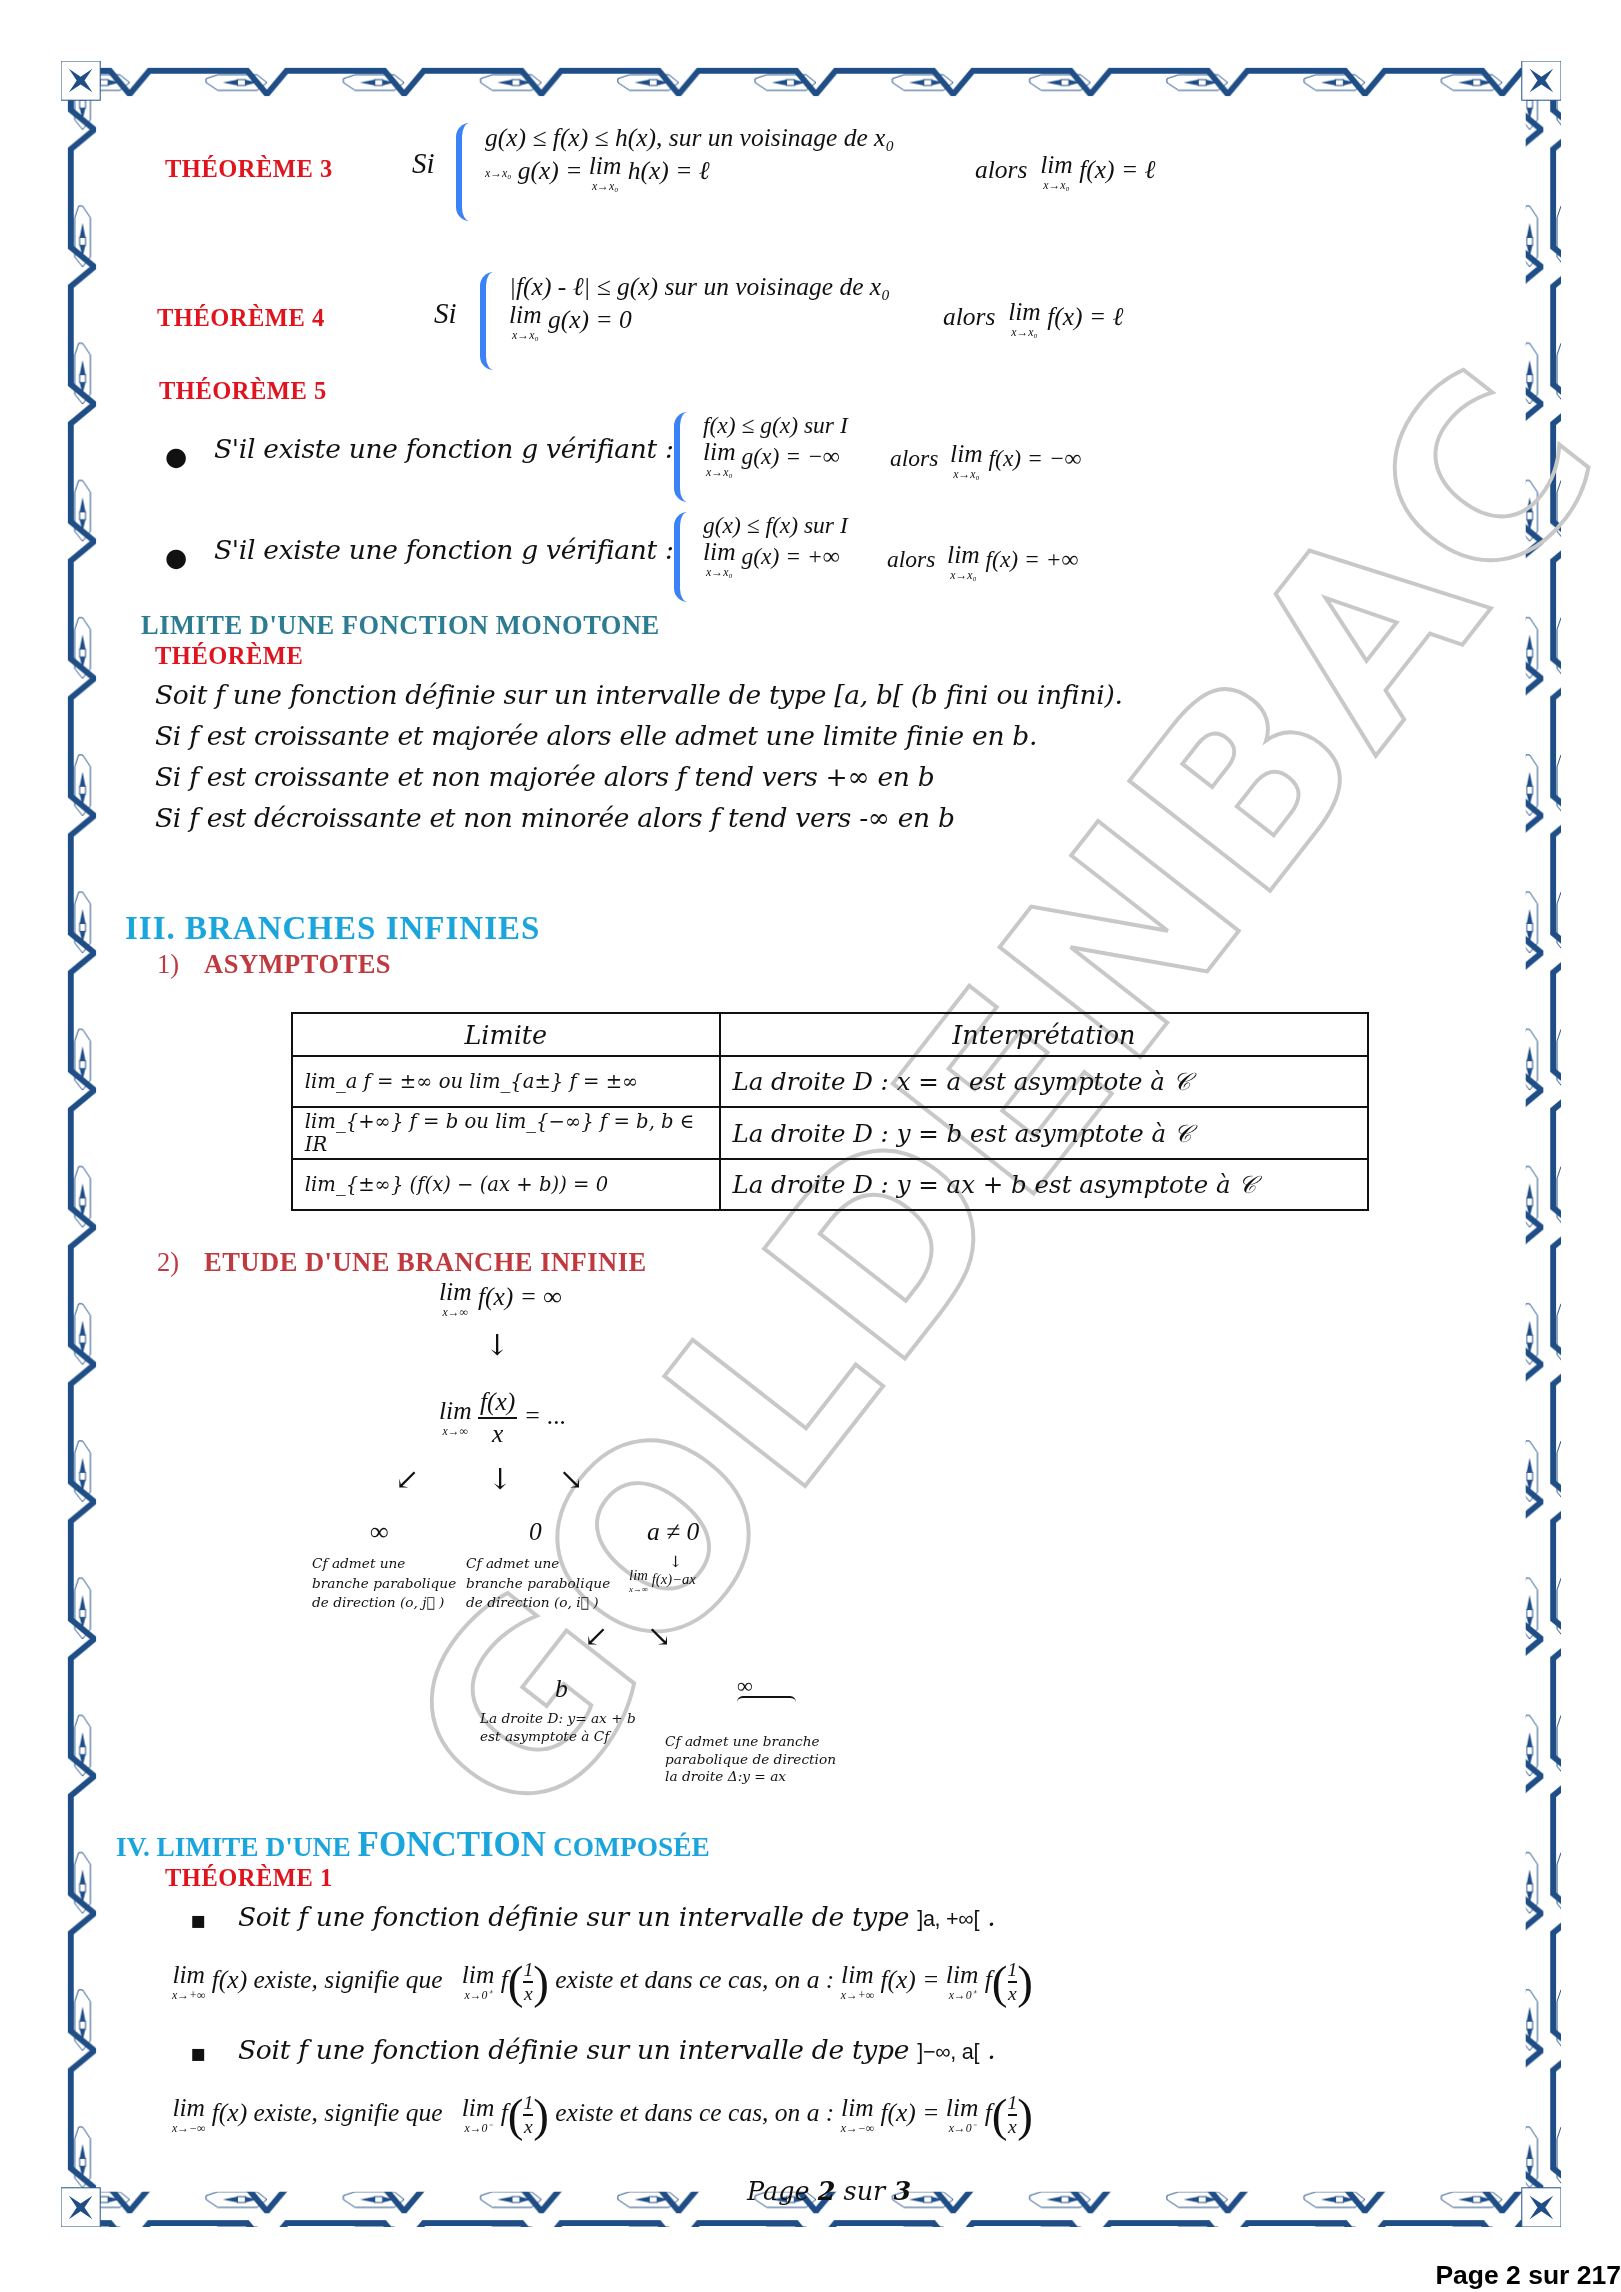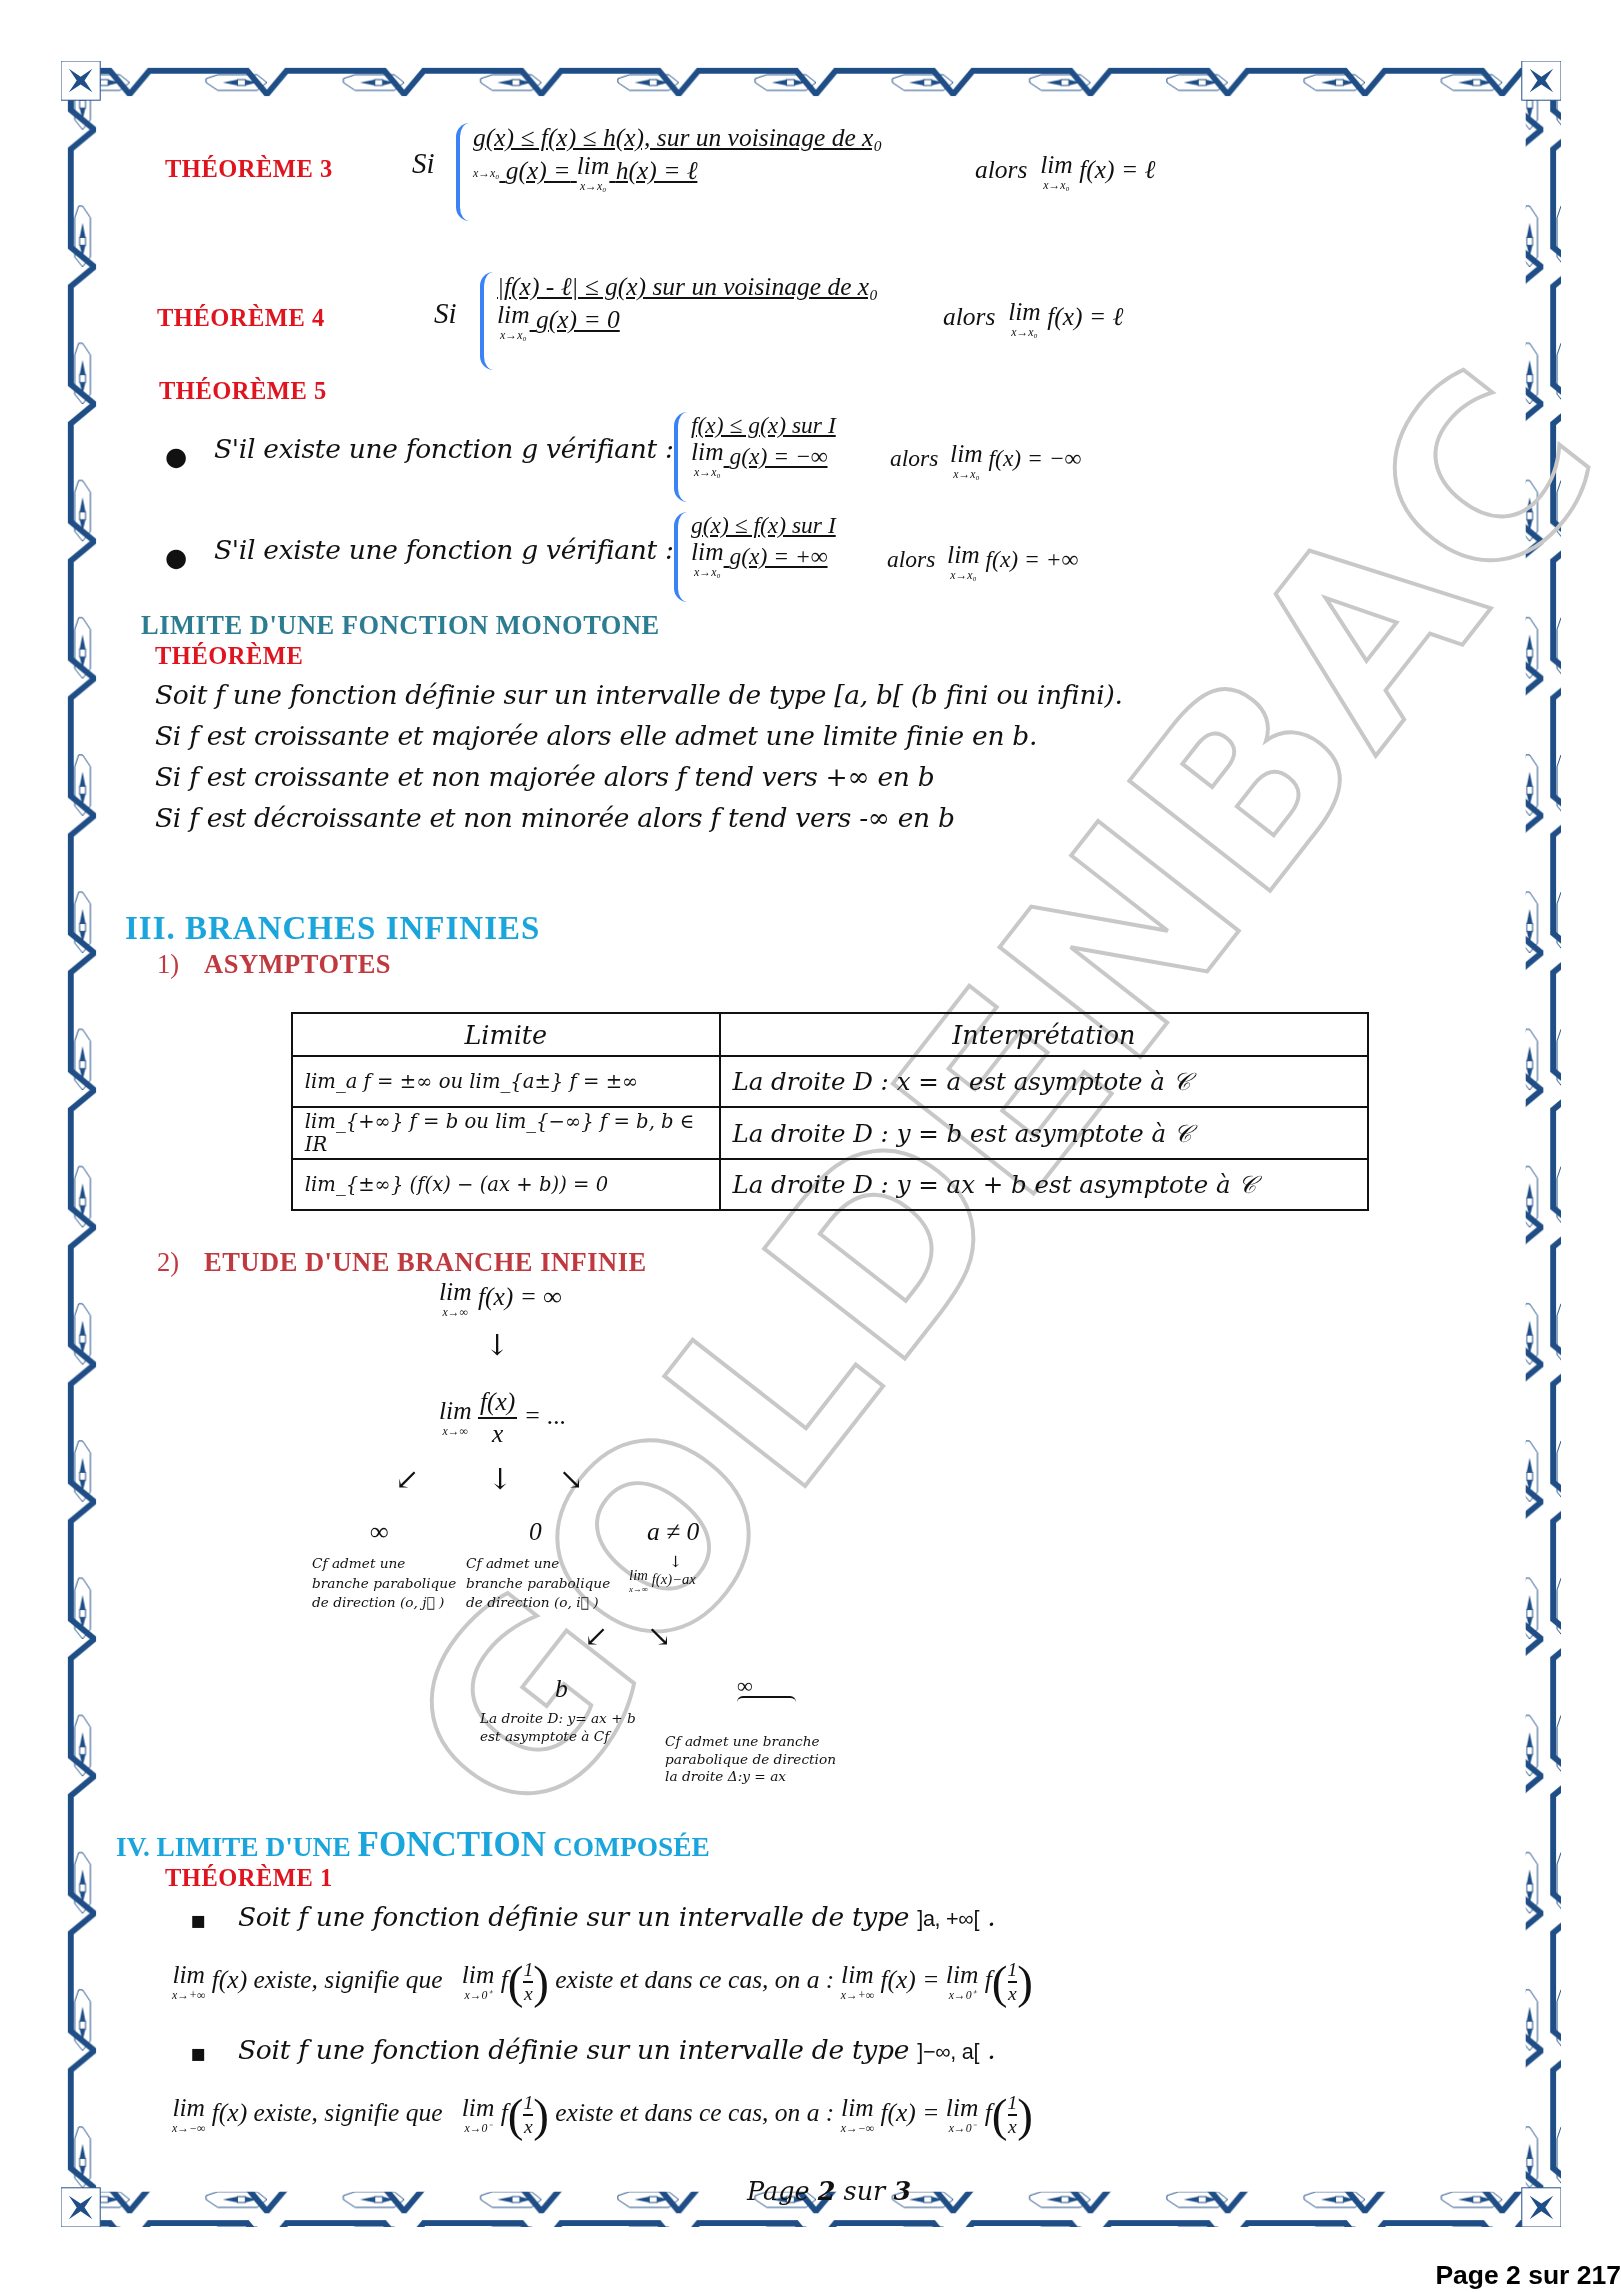--- a/index.html
+++ b/index.html
@@ -9,21 +9,21 @@
   .frame { position:absolute; left:61px; top:61px; width:1500px; height:2166px; }
   .thm { font-family:"Liberation Serif", serif; font-weight:bold; color:#e0141e; font-size:24.5px; letter-spacing:0.5px; }
   .sec-blue { font-family:"Liberation Serif", serif; font-weight:bold; color:#1aa6dc; }
   .sec-teal { font-family:"Liberation Serif", serif; font-weight:bold; color:#2c7c92; font-size:26.5px; letter-spacing:0.5px;}
   .sec-red { font-family:"Liberation Serif", serif; font-weight:bold; color:#c0393f; font-size:26.5px; letter-spacing:0.5px;}
   .num-red { font-family:"Liberation Serif", serif; color:#c0393f; font-size:26.5px; }
   .math { font-family:"Liberation Serif", serif; font-style:italic; font-size:25.5px; }
   .lim { display:inline-flex; flex-direction:column; align-items:center; vertical-align:middle; line-height:1; }
   .lim .l { font-size:25.5px; }
   .lim .s { font-size:11.8px; margin-top:2px; }
-  .brace { display:inline-block; border-left:4px solid #3b82f6; border-radius:13.7px 0 0 13.7px; padding-left:13px; vertical-align:middle;text-decoration:underline; }
+  .brace { display:inline-block; border-left:6px solid #3b82f6; border-radius:13.7px 0 0 13.7px; padding-left:23px; vertical-align:middle; }
   .body-line { font-family:"DejaVu Serif", serif; font-style:italic; font-size:26.5px; letter-spacing:-0.3px; }
   table.asym { border-collapse:collapse; position:absolute; left:291px; top:1012px; width:1078px; }
   table.asym td, table.asym th { border:2.5px solid #111; font-family:"DejaVu Serif", serif; font-style:italic; font-weight:normal; font-size:24.5px; padding:2px 11.8px; height:45px; }
   table.asym th { height:37px; font-size:25.5px; }
   .small-note { font-family:"DejaVu Serif", serif; font-style:italic; font-size:13.7px; line-height:19.6px; }
   .watermark { position:absolute; left:284px; top:686px; font-family:"DejaVu Sans", sans-serif; font-weight:bold; font-size:245px;
                color:transparent; -webkit-text-stroke:3.9px #c8c8c8; transform:rotate(-52deg); transform-origin:left top; letter-spacing:5.9px; }
 </style>
 </head>
 <body>

